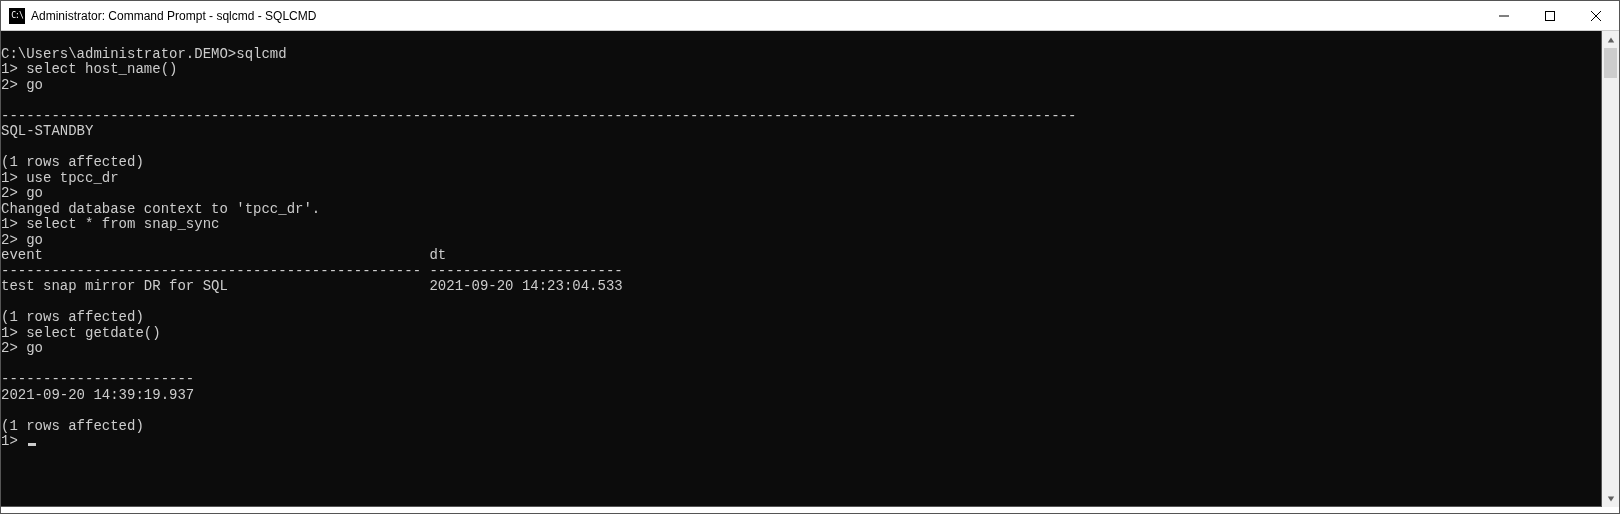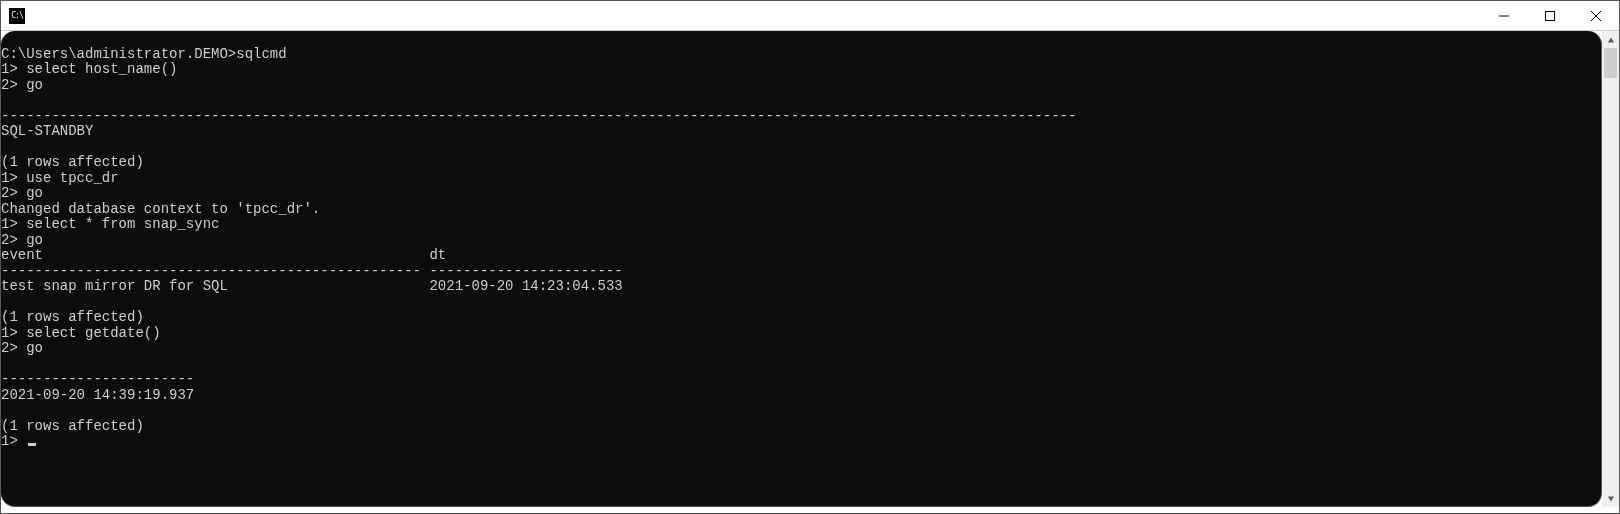--- a/index.html
+++ b/index.html
@@ -63,21 +63,20 @@
     color: #cccccc;
     font-family: Consolas, "Courier New", monospace;
     font-size: 14px;
     line-height: 15.5px;
     padding: 0 0 0 0;
     white-space: pre;
     overflow: hidden;
     margin: 0 0 6px 0;
     border-right: 1px solid #555;
     border-bottom: 1px solid #555;
-    border-radius: 14px;
   }
   .scrollbar {
     width: 17px;
     background: #f0f0f0;
     display: flex;
     flex-direction: column;
     margin-bottom: 6px;
   }
   .scrollbar .arrow {
     height: 17px;
@@ -109,20 +108,21 @@
     margin-left: 2px;
   }
 </style>
 </head>
 <body>
 
 <div class="titlebar">
   <div class="app-icon">
     <span>C:\</span>
   </div>
+  <div class="title-text">Administrator: Command Prompt - sqlcmd - SQLCMD</div>
   <div class="spacer"></div>
   <div class="win-btn">
     <svg viewBox="0 0 10 10">
         <line x1="0" y1="5" x2="10" y2="5" stroke="#000" stroke-width="1"></line>
       </svg>
   </div>
   <div class="win-btn">
     <svg viewBox="0 0 10 10">
         <rect x="0.5" y="0.5" width="9" height="9" fill="none" stroke="#000" stroke-width="1"></rect>
       </svg>

